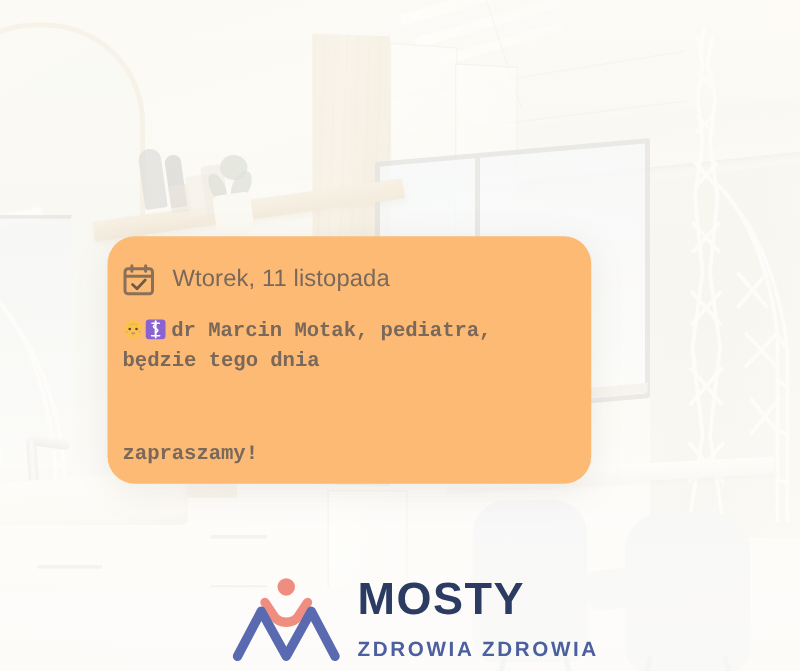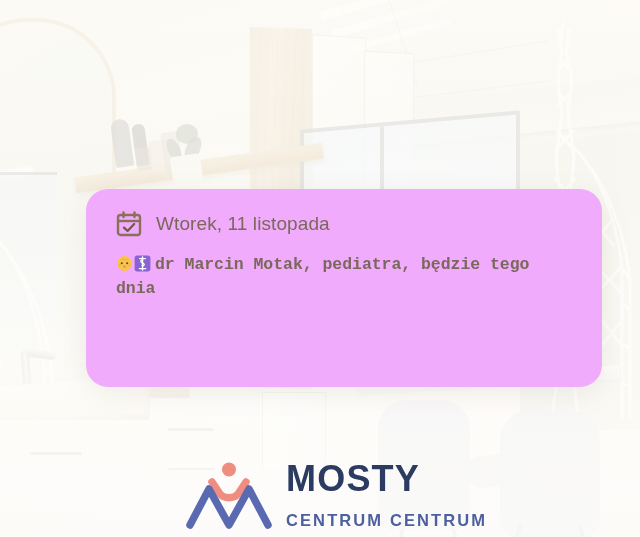--- a/index.html
+++ b/index.html
@@ -335,27 +335,27 @@
     inset: 0;
     background: radial-gradient(120% 90% at 50% 45%, rgba(255,255,255,.25) 0%, rgba(255,252,245,.45) 100%);
     pointer-events: none;
   }
 
   
   .card {
     position: absolute;
     left: 86px;
     top: 189px;
-    width: 516px;
+    width: 387px;
     height: 198px;
-    background: #f0abfc;
+    background: #fdba74;
     border-radius: 22px;
     box-shadow: 0 6px 26px rgba(140,130,115,.13);
     box-sizing: border-box;
-    padding: 22px 26px 18px 30px;
+    padding: 22px 26px 18px 12px;
   }
 
   .card-header {
     display: flex;
     align-items: center;
     gap: 14px;
     margin-bottom: 16px;
   }
   .cal-icon {
     width: 26px;
@@ -551,30 +551,31 @@
           <svg width="17" height="17" viewBox="0 0 17 17">
             <rect x="0.6" y="0.6" width="15.8" height="15.8" rx="2.6" fill="#8a63d2"></rect>
             <path d="M8.5 2 V15" stroke="#ffffff" stroke-width="1.5" stroke-linecap="round"></path>
             <path d="M5.6 3.6 H11.4" stroke="#ffffff" stroke-width="1.3" stroke-linecap="round"></path>
             <path d="M5.3 13.6 H11.7" stroke="#ffffff" stroke-width="1.3" stroke-linecap="round"></path>
             <path d="M8.5 4.6 C6.2 5.4 6.2 7 8.5 7.8 C10.8 8.6 10.8 10.2 8.5 11" stroke="#ffffff" stroke-width="1.35" fill="none" stroke-linecap="round"></path>
           </svg>
         </span></span><span>dr Marcin Motak, pediatra, będzie tego dnia</span><br>
       <br>
       <br>
+      <span>zapraszamy!</span>
     </div>
   </div>
 
   <div class="logo">
     <svg class="logo-mark" viewBox="0 0 86 68" fill="none">
 
       <circle cx="43" cy="8.5" r="7" fill="#ef8d80"></circle>
       <path d="M26 21 L34 33 C38 38 48 38 52 33 L60 21" stroke="#ef8d80" stroke-width="7.5" stroke-linecap="round" stroke-linejoin="round" fill="none"></path>
 
       <path d="M4 64 L23 28 L43 64 L63 28 L82 64" stroke="#5a6ab0" stroke-width="7.5" stroke-linecap="round" stroke-linejoin="round" fill="none"></path>
     </svg>
     <div class="logo-text">
       <div class="logo-main">MOSTY</div>
-      <div class="logo-sub">CENTRUM CENTRUM</div>
+      <div class="logo-sub">ZDROWIA ZDROWIA</div>
     </div>
   </div>
 
 </div>
 
 </body></html>

